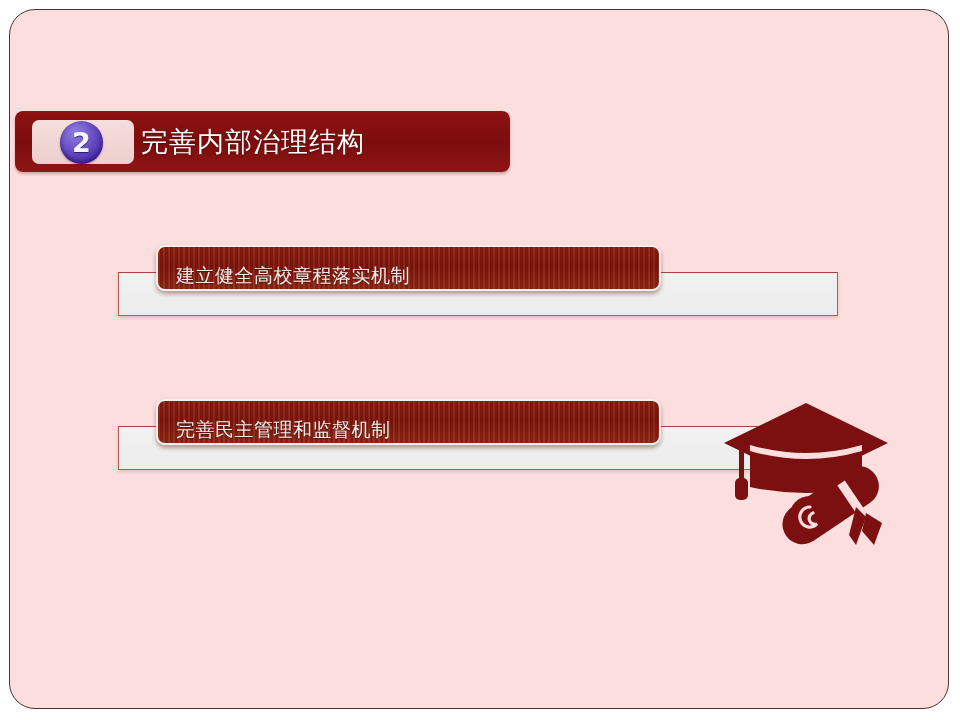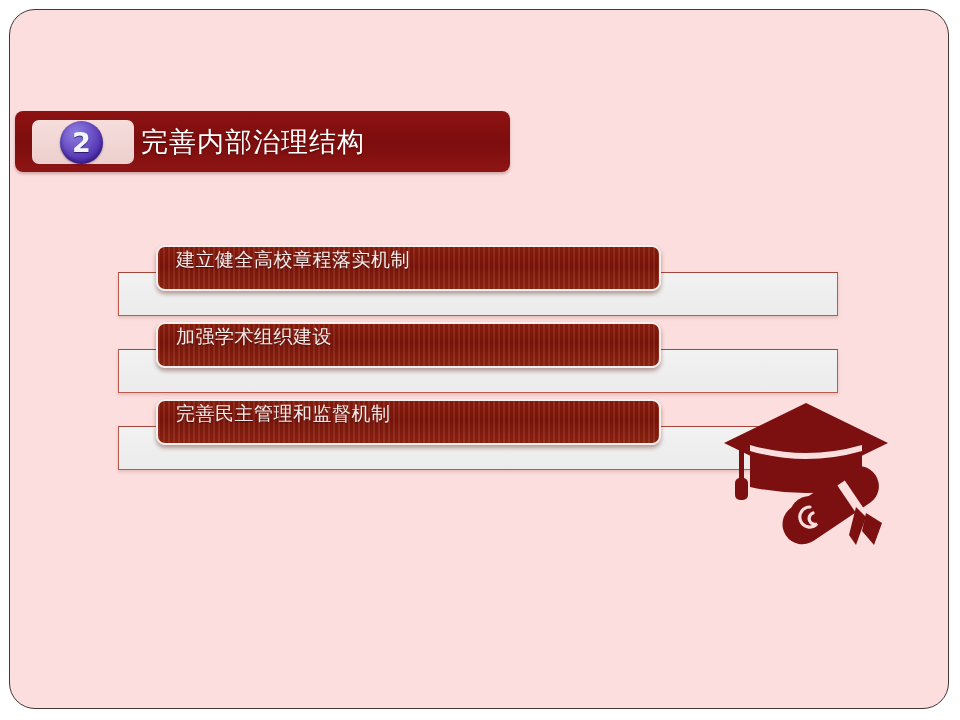--- a/index.html
+++ b/index.html
@@ -118,21 +118,21 @@
     background:
       repeating-linear-gradient(90deg,
         rgba(255,255,255,.075) 0px,
         rgba(255,255,255,.075) 2px,
         rgba(0,0,0,.05) 2px,
         rgba(0,0,0,.05) 5px),
       linear-gradient(180deg, #8a1c0d 0%, #7c1409 45%, #8e2411 100%);
     border: 2px solid #f4efef;
     box-shadow: 0 3px 4px rgba(95, 35, 25, .42);
     display: flex;
-    align-items: flex-start;
+    align-items: flex-end;
   }
   .row-bar-text {
     margin-left: 18px;
     font-size: 19px;
     color: #f4ecec;
     white-space: nowrap;
     letter-spacing: .5px;
     text-shadow: 0 1px 1px rgba(0, 0, 0, .4);
   }
 
@@ -160,26 +160,20 @@
     <div id="title-text">完善内部治理结构</div>
   </div>
 
   <div class="row" style="top:231px;">
     <div class="row-panel"></div>
     <div class="row-bar">
       <span class="row-bar-text">建立健全高校章程落实机制</span>
     </div>
   </div>
 
-  <div class="row" style="top:308px;">
-    <div class="row-panel"></div>
-    <div class="row-bar">
-      <span class="row-bar-text">加强学术组织建设</span>
-    </div>
-  </div>
 
   <div class="row" style="top:385px;font-family:Liberation Serif, serif;">
     <div class="row-panel"></div>
     <div class="row-bar">
       <span class="row-bar-text">完善民主管理和监督机制</span>
     </div>
   </div>
 
   <div id="grad-art">
     <svg width="200" height="155" viewBox="0 0 200 155" xmlns="http://www.w3.org/2000/svg">

